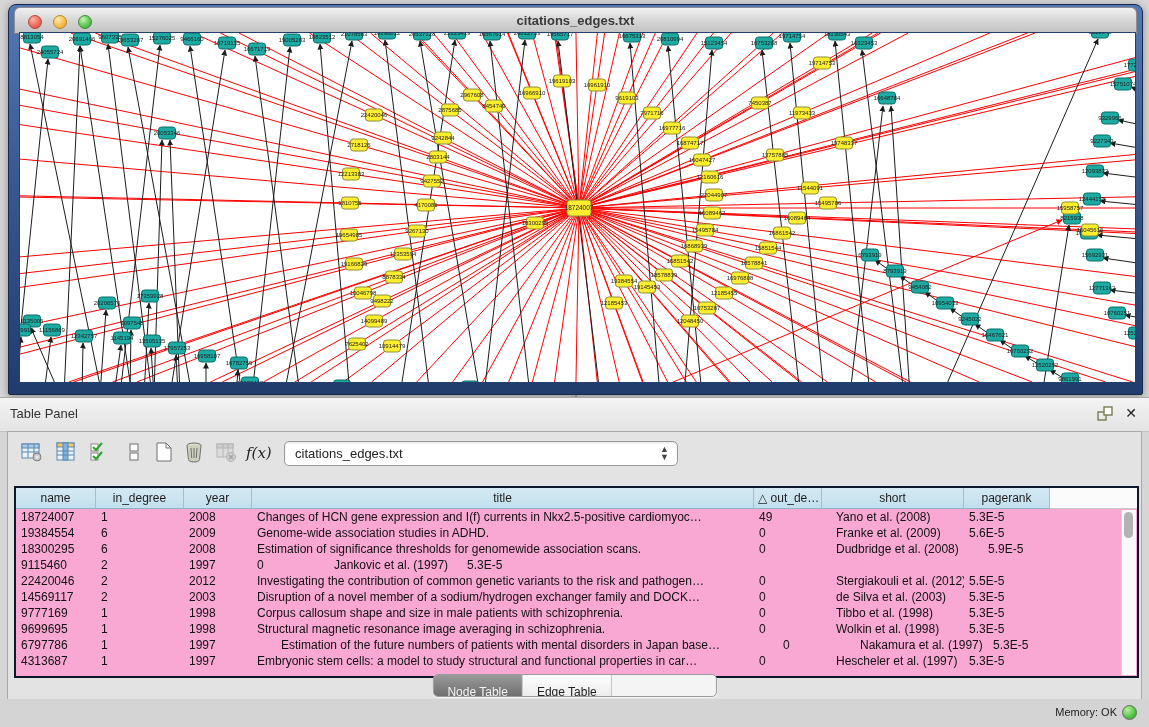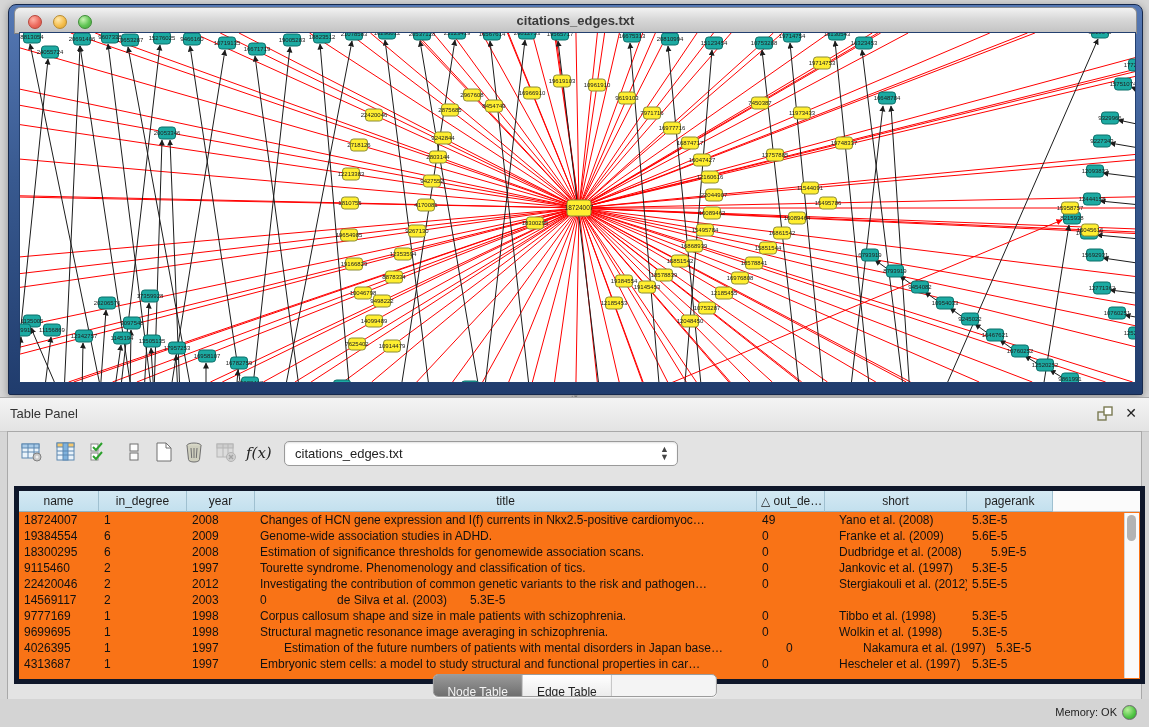--- a/index.html
+++ b/index.html
@@ -31,21 +31,21 @@
     background:#e3e3e3;border:1px solid #a9a9a9;}
   .tool-btn{position:absolute;top:7px;width:28px;height:28px;}
   .tool-btn svg{display:block;margin:2px auto;}
   .fx-label{font-family:"DejaVu Serif","Liberation Serif",serif;font-style:italic;font-size:15px;color:#222;line-height:28px;text-align:center;}
   .table-combo{position:absolute;left:276px;top:9px;width:392px;height:23px;background:#fff;
     border:1px solid #9a9a9a;border-radius:5px;box-shadow:inset 0 1px 2px rgba(0,0,0,.12);}
   .table-combo .val{position:absolute;left:10px;top:4px;font-size:13px;color:#222;}
   .combo-arrows{position:absolute;right:8px;top:3px;font-size:9px;color:#444;line-height:8px;text-align:center;}
 
   
-  .grid{position:absolute;left:6px;top:54px;width:1121px;height:188px;background:#f97316;border:5px solid #0f172a;}
+  .grid{position:absolute;left:6px;top:54px;width:1121px;height:188px;background:#f9a8d4;border:2px solid #0f172a;}
   .grid-header{position:absolute;left:0;top:0;right:0;height:21px;display:flex;}
   .th{box-sizing:border-box;height:21px;line-height:20px;font-size:12px;color:#1d1d1d;text-align:center;
       background:linear-gradient(180deg,#d4e9f3,#c3e0ee);border-right:1px solid #9fc0d0;border-bottom:1px solid #8fb2c3;
       overflow:hidden;white-space:nowrap;}
   .th-filler{flex:1;background:#fbfbfb;border-bottom:1px solid #c9c9c9;}
   .grid-body{position:absolute;left:0;top:21px;right:0;bottom:0;overflow:hidden;}
   .tr{display:flex;height:16px;line-height:16px;}
   .td{box-sizing:border-box;font-size:12px;color:#111;padding-left:5px;overflow:hidden;white-space:nowrap;}
   .vscroll{position:absolute;right:1px;top:22px;width:14px;bottom:1px;background:#fafafa;border-left:1px solid #d4d4d4;}
   .vthumb{position:absolute;left:2px;top:2px;width:9px;height:26px;border-radius:5px;background:#b3b3b3;}
@@ -943,38 +943,38 @@
           <div class="td" style="width: 68px; flex: 0 0 68px;">2008</div>
           <div class="td" style="width: 502px; flex: 0 0 502px;">Estimation of significance thresholds for genomewide association scans.</div>
           <div class="td" style="width: 68px; flex: 0 0 68px;">0</div>
           <div class="td" style="width: 142px; flex: 0 0 142px; padding-left: 14px;">Dudbridge et al. (2008)</div>
           <div class="td" style="width: 86px; flex: 0 0 86px; margin-left: 19px;">5.9E-5</div>
         </div>
         <div class="tr">
           <div class="td" style="width: 80px; flex: 0 0 80px;">9115460</div>
           <div class="td" style="width: 88px; flex: 0 0 88px;">2</div>
           <div class="td" style="width: 68px; flex: 0 0 68px;">1997</div>
-          <div class="td" style="width: 502px; flex: 0 0 502px;">Tourette syndrome. Phenomenology and classification of tics.</div>
           <div class="td" style="width: 68px; flex: 0 0 68px;">0</div>
           <div class="td" style="width: 142px; flex: 0 0 142px; padding-left: 14px;">Jankovic et al. (1997)</div>
           <div class="td" style="width: 86px; flex: 0 0 86px;">5.3E-5</div>
         </div>
         <div class="tr">
           <div class="td" style="width: 80px; flex: 0 0 80px;">22420046</div>
           <div class="td" style="width: 88px; flex: 0 0 88px;">2</div>
           <div class="td" style="width: 68px; flex: 0 0 68px;">2012</div>
           <div class="td" style="width: 502px; flex: 0 0 502px;">Investigating the contribution of common genetic variants to the risk and pathogen…</div>
           <div class="td" style="width: 68px; flex: 0 0 68px;">0</div>
           <div class="td" style="width: 142px; flex: 0 0 142px; padding-left: 14px;">Stergiakouli et al. (2012)</div>
           <div class="td" style="width: 86px; flex: 0 0 86px;">5.5E-5</div>
         </div>
         <div class="tr">
           <div class="td" style="width: 80px; flex: 0 0 80px;">14569117</div>
           <div class="td" style="width: 88px; flex: 0 0 88px;">2</div>
           <div class="td" style="width: 68px; flex: 0 0 68px;">2003</div>
+          <div class="td" style="width: 502px; flex: 0 0 502px;">Disruption of a novel member of a sodium/hydrogen exchanger family and DOCK…</div>
           <div class="td" style="width: 68px; flex: 0 0 68px;">0</div>
           <div class="td" style="width: 142px; flex: 0 0 142px; padding-left: 14px;">de Silva et al. (2003)</div>
           <div class="td" style="width: 86px; flex: 0 0 86px;">5.3E-5</div>
         </div>
         <div class="tr">
           <div class="td" style="width: 80px; flex: 0 0 80px;">9777169</div>
           <div class="td" style="width: 88px; flex: 0 0 88px;">1</div>
           <div class="td" style="width: 68px; flex: 0 0 68px;">1998</div>
           <div class="td" style="width: 502px; flex: 0 0 502px;">Corpus callosum shape and size in male patients with schizophrenia.</div>
           <div class="td" style="width: 68px; flex: 0 0 68px;">0</div>
@@ -984,21 +984,21 @@
         <div class="tr">
           <div class="td" style="width: 80px; flex: 0 0 80px;">9699695</div>
           <div class="td" style="width: 88px; flex: 0 0 88px;">1</div>
           <div class="td" style="width: 68px; flex: 0 0 68px;">1998</div>
           <div class="td" style="width: 502px; flex: 0 0 502px;">Structural magnetic resonance image averaging in schizophrenia.</div>
           <div class="td" style="width: 68px; flex: 0 0 68px;">0</div>
           <div class="td" style="width: 142px; flex: 0 0 142px; padding-left: 14px;">Wolkin et al. (1998)</div>
           <div class="td" style="width: 86px; flex: 0 0 86px;">5.3E-5</div>
         </div>
         <div class="tr">
-          <div class="td" style="width: 80px; flex: 0 0 80px;">4026395</div>
+          <div class="td" style="width: 80px; flex: 0 0 80px;">6797786</div>
           <div class="td" style="width: 88px; flex: 0 0 88px;">1</div>
           <div class="td" style="width: 68px; flex: 0 0 68px;">1997</div>
           <div class="td" style="width: 502px; flex: 0 0 502px; margin-left: 24px;">Estimation of the future numbers of patients with mental disorders in Japan base…</div>
           <div class="td" style="width: 68px; flex: 0 0 68px;">0</div>
           <div class="td" style="width: 142px; flex: 0 0 142px; padding-left: 14px;">Nakamura et al. (1997)</div>
           <div class="td" style="width: 86px; flex: 0 0 86px;">5.3E-5</div>
         </div>
         <div class="tr">
           <div class="td" style="width: 80px; flex: 0 0 80px;">4313687</div>
           <div class="td" style="width: 88px; flex: 0 0 88px;">1</div>

